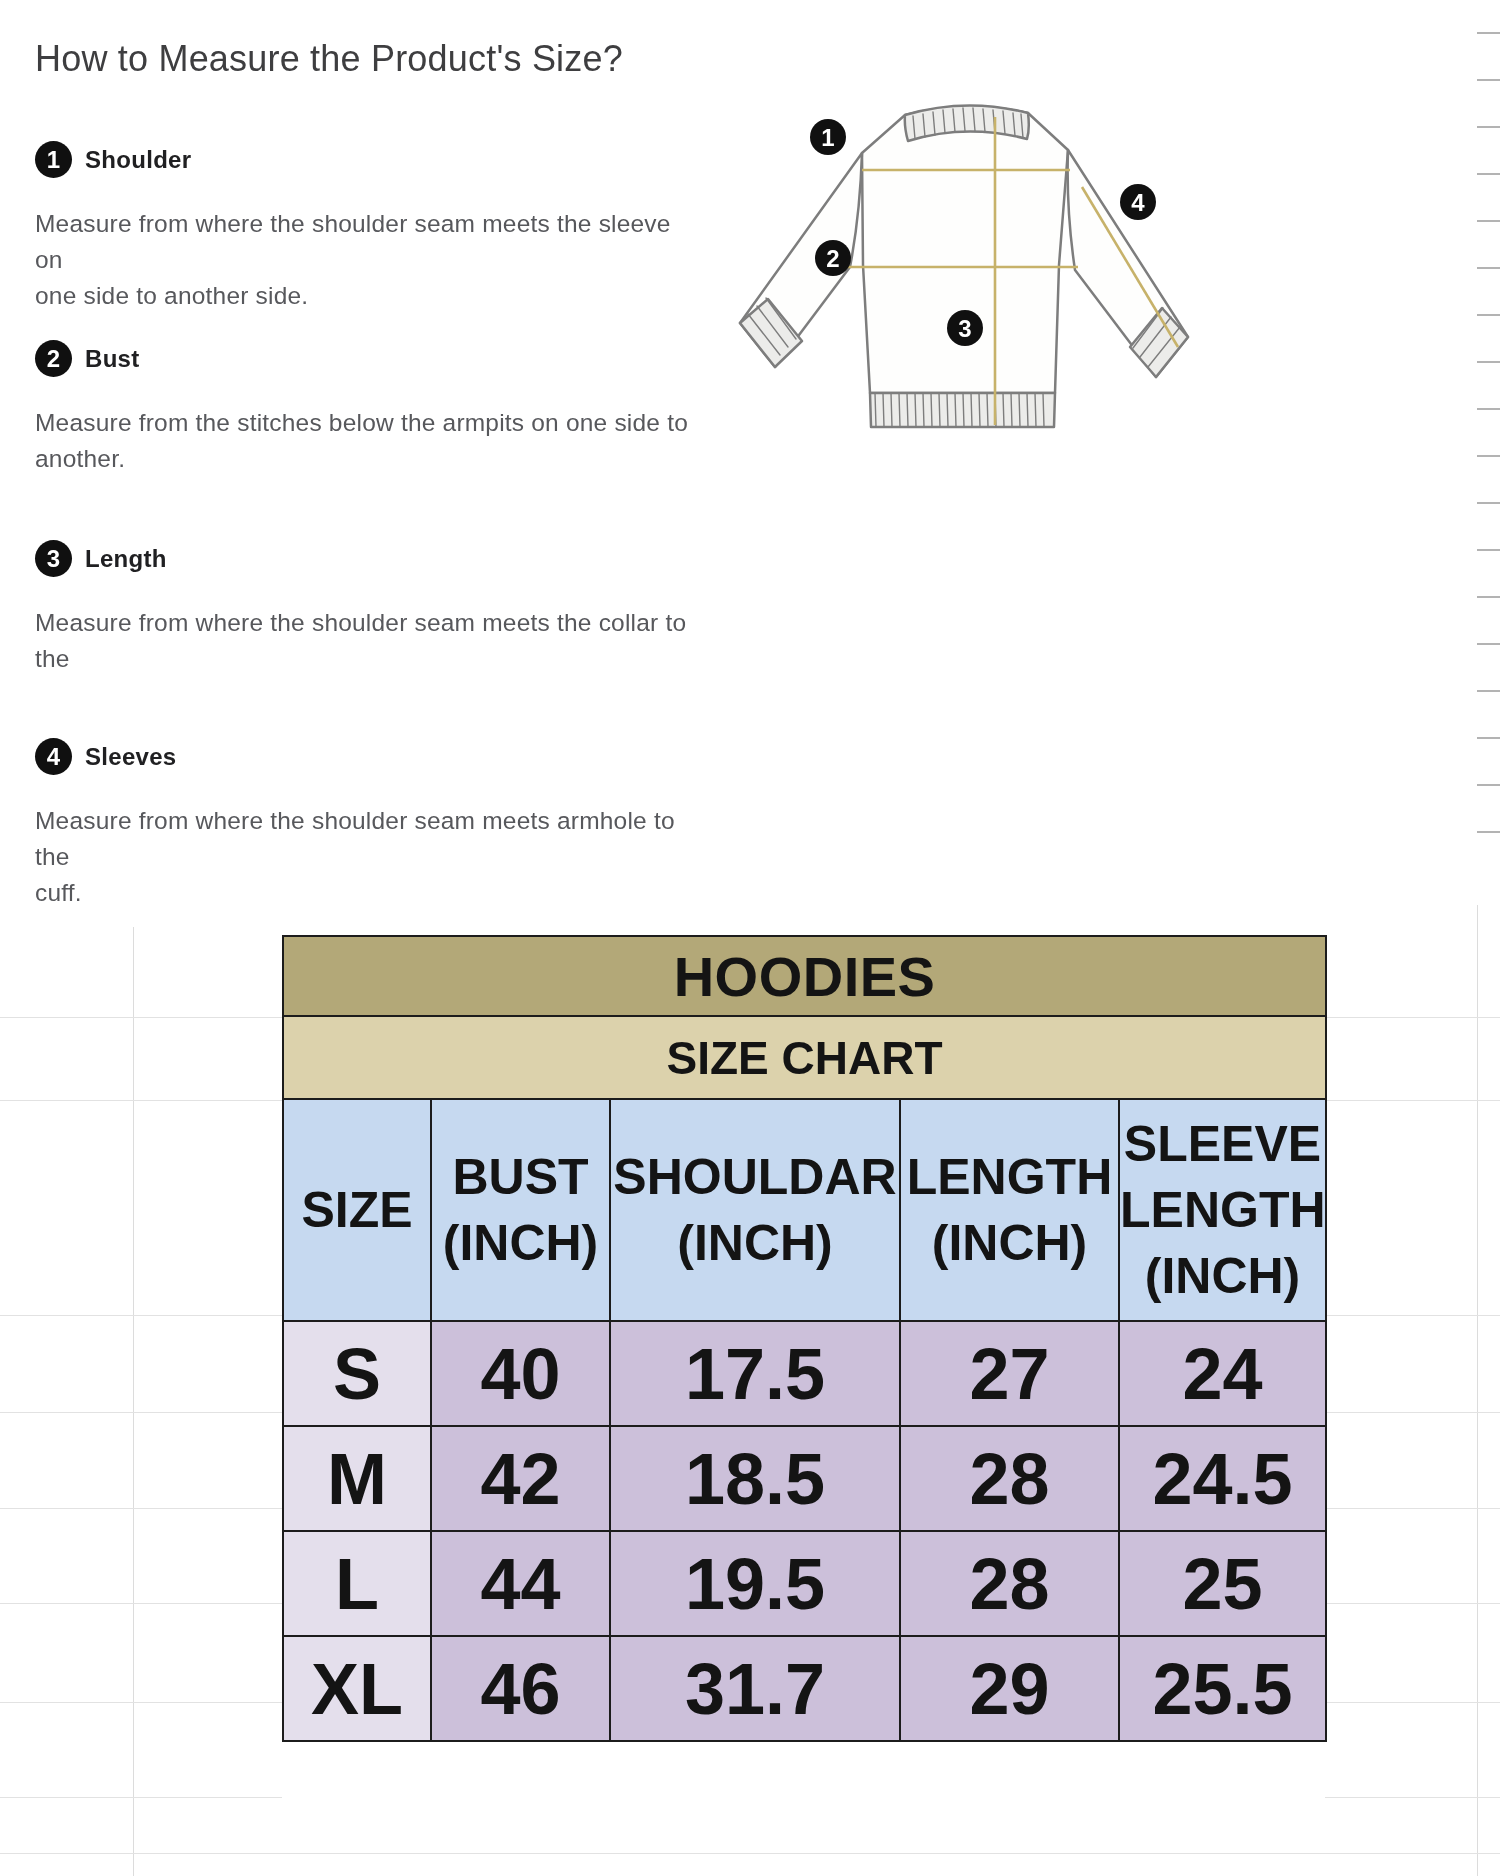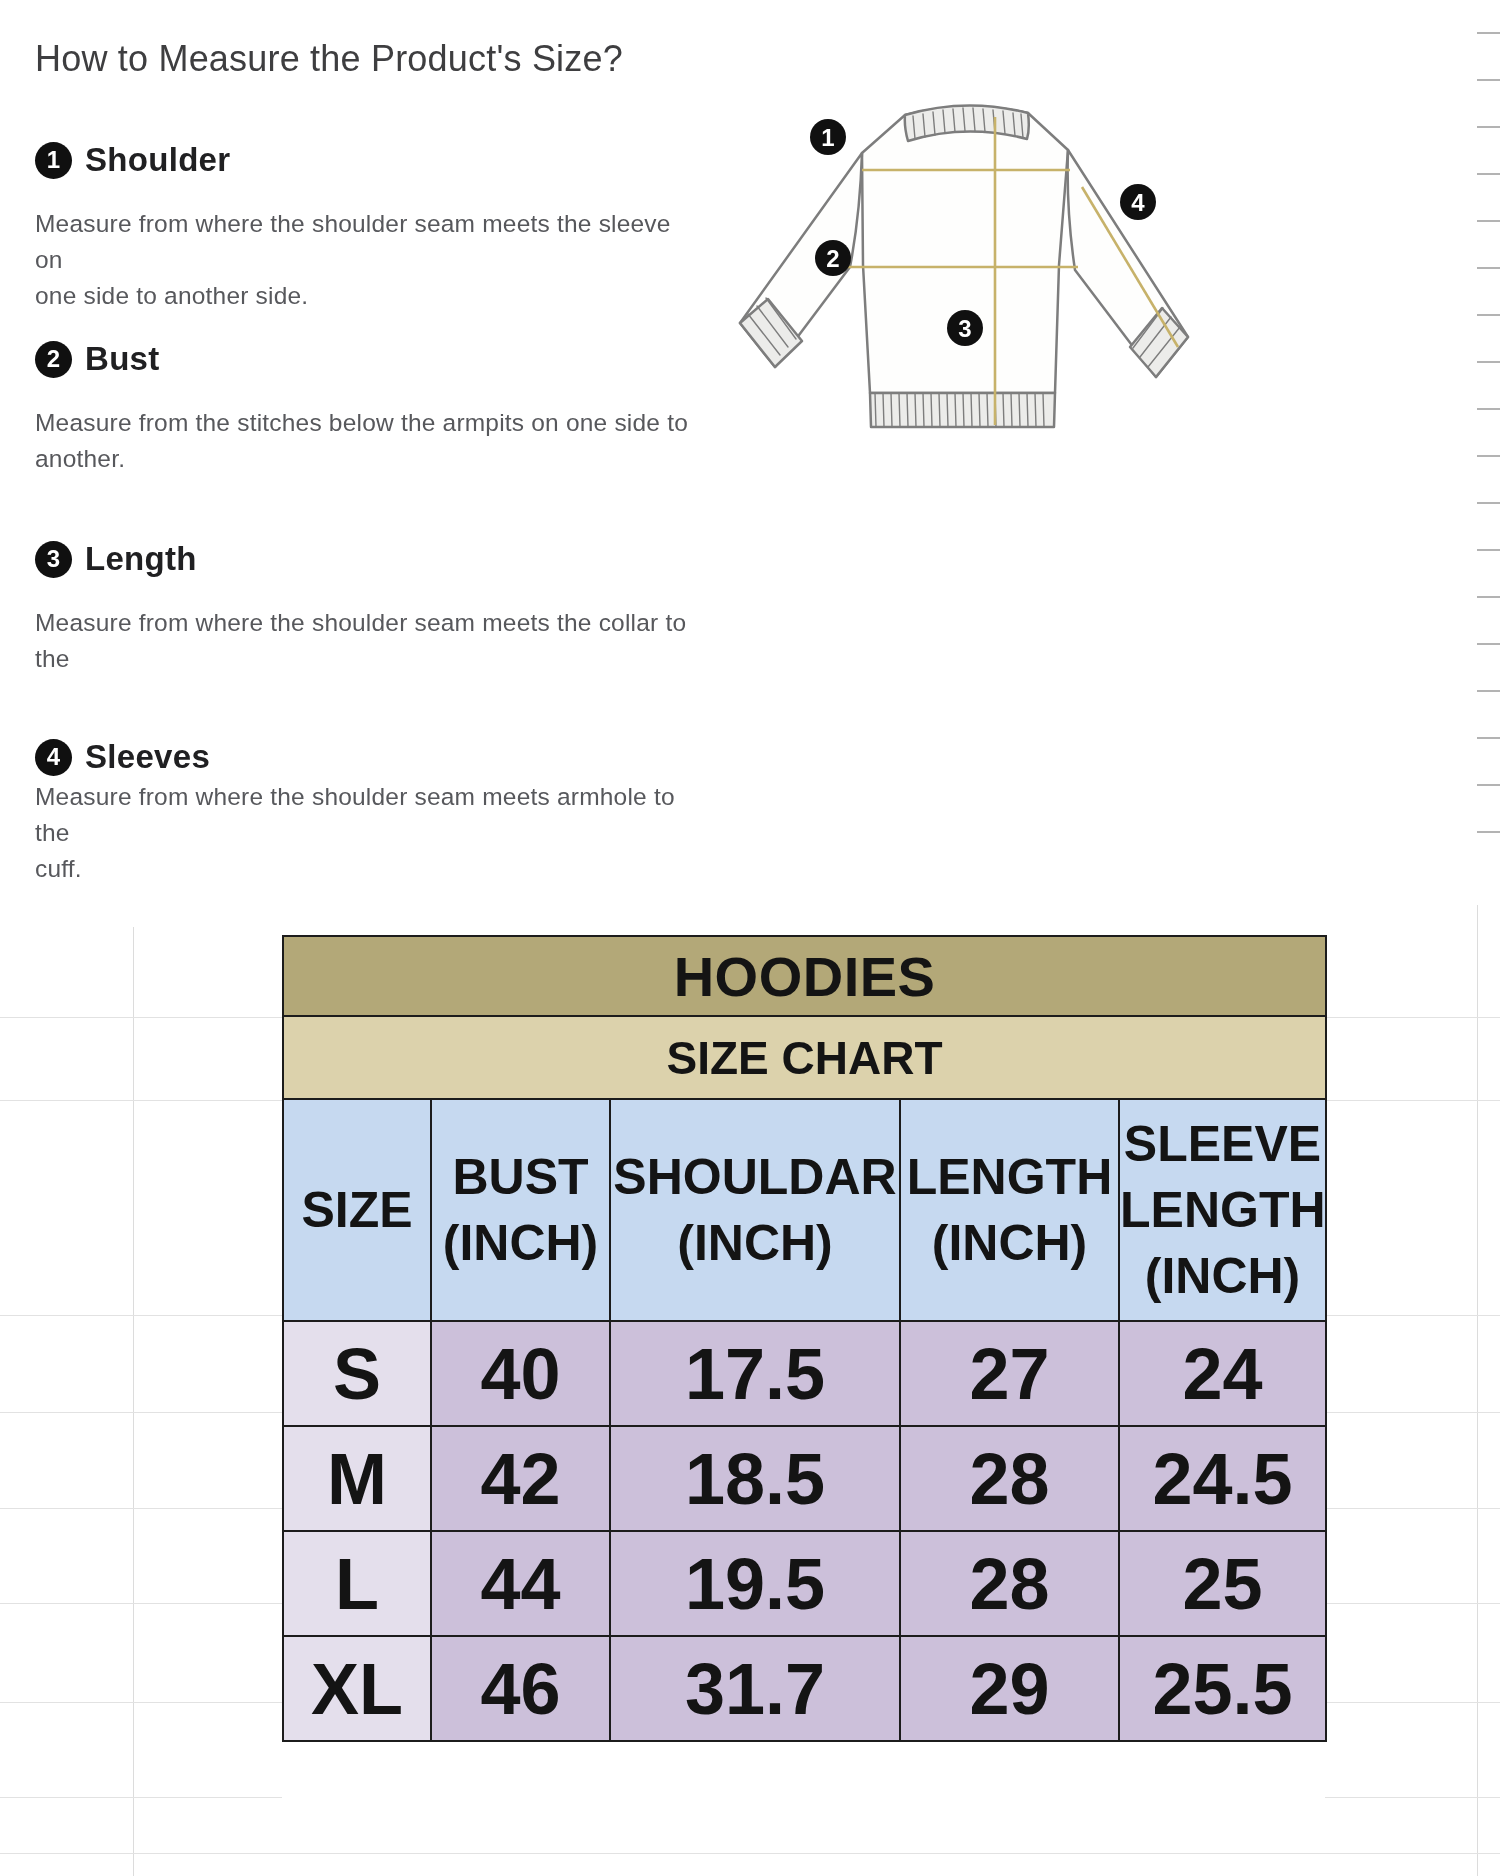--- a/index.html
+++ b/index.html
@@ -12,21 +12,21 @@
     position:absolute;left:35px;top:38px;font-size:36px;color:#3e3e40;
     letter-spacing:.2px;
   }
   .section{position:absolute;left:35px;}
   .sec-head{display:flex;align-items:center;gap:13px;}
   .badge{
     width:37px;height:37px;border-radius:50%;background:#101010;color:#fff;
     display:flex;align-items:center;justify-content:center;
     font-size:24px;font-weight:bold;flex:0 0 auto;
   }
-  .sec-label{font-size:33px;font-weight:bold;color:#202022;letter-spacing:.3px;}
+  .sec-label{font-size:24px;font-weight:bold;color:#202022;letter-spacing:.3px;}
   .sec-body{
     position:absolute;left:35px;width:660px;font-size:24.5px;line-height:36px;
     color:#57585c;letter-spacing:.2px;
   }
   
   .grid-h{position:absolute;height:1px;background:#e2e2e2;}
   .grid-v{position:absolute;width:1px;background:#dcdcdc;}
   .edge-dash{position:absolute;width:23px;height:2px;background:#b3b3b3;}
   
   .diagram{position:absolute;left:710px;top:95px;width:500px;height:345px;}
@@ -119,21 +119,21 @@
   <div class="sec-body" style="top:605px">
     <div>Measure from where the shoulder seam meets the collar to the</div>
   </div>
 
   <div class="section" style="top:738px">
     <div class="sec-head">
       <span class="badge">4</span>
       <span class="sec-label">Sleeves</span>
     </div>
   </div>
-  <div class="sec-body" style="top:779px">
+  <div class="sec-body" style="top:803px">
     <div>Measure from where the shoulder seam meets armhole to the</div>
     <div>cuff.</div>
   </div>
 
   <div class="diagram">
     <svg width="500" height="345" viewBox="0 0 500 345">
       <g stroke="#7d7d7d" stroke-width="2.5" fill="#fefefd" stroke-linejoin="round" stroke-linecap="round">
 
         <path d="M152,58 L195,20 Q256,4 318,18 L358,55
                  L349,170 L345,298 L160,298 L153,170 Z"></path>

